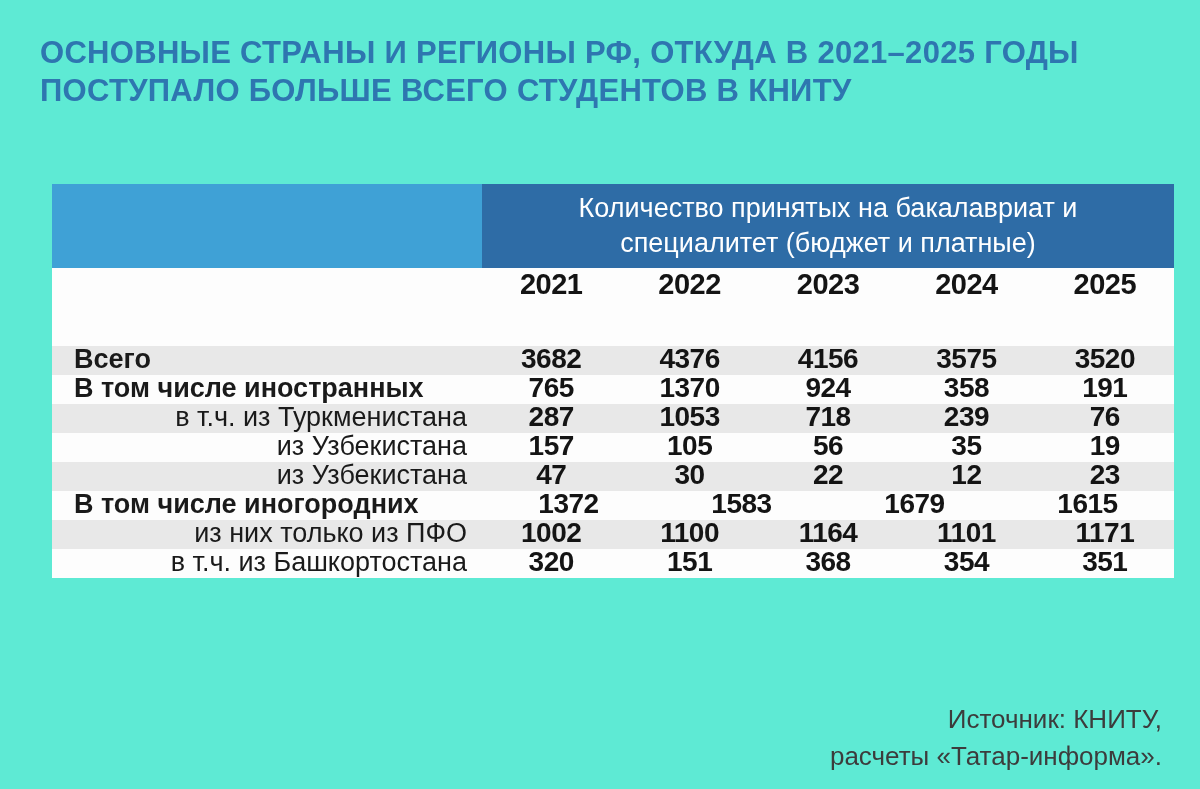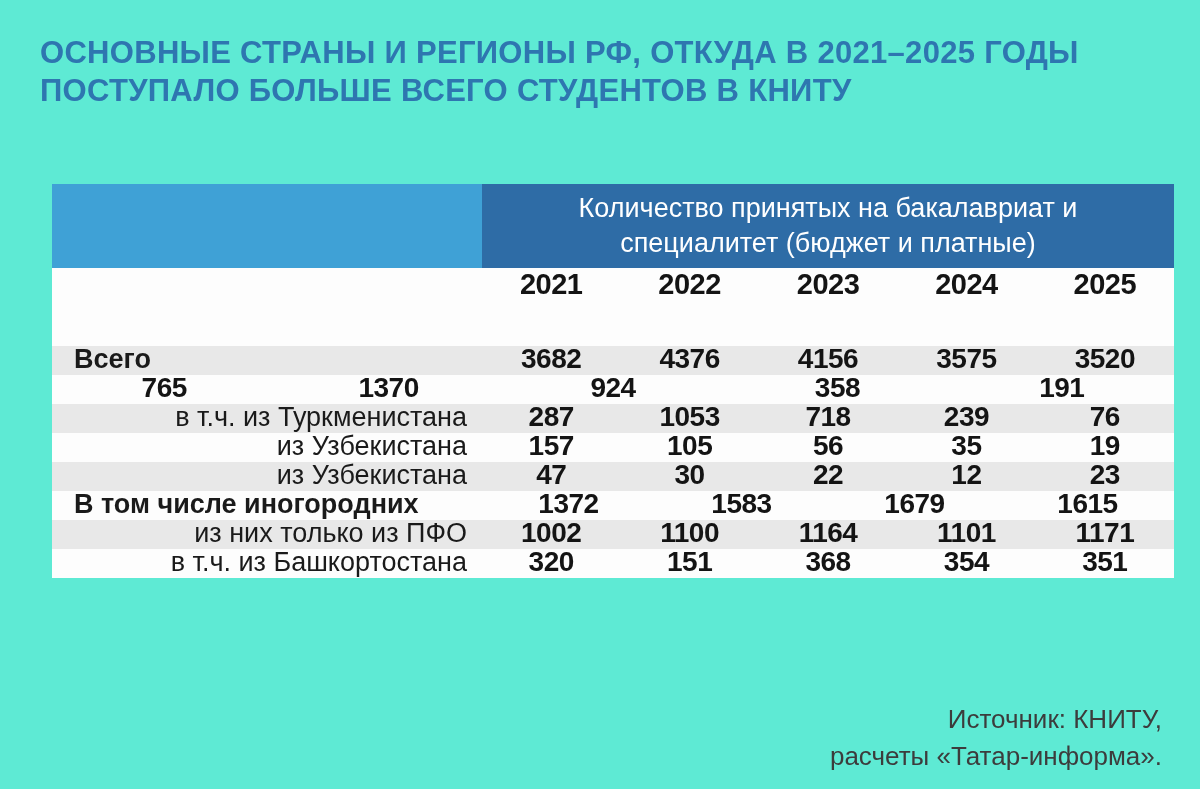--- a/index.html
+++ b/index.html
@@ -85,20 +85,21 @@
     <div id="rows-container">
         <div class="trow shaded">
           <div class="label-cell bold">Всего</div>
           <div class="num-cell">3682</div>
           <div class="num-cell">4376</div>
           <div class="num-cell">4156</div>
           <div class="num-cell">3575</div>
           <div class="num-cell">3520</div>
         </div>
         <div class="trow">
+          <div class="label-cell bold">В том числе иностранных</div>
           <div class="num-cell">765</div>
           <div class="num-cell">1370</div>
           <div class="num-cell">924</div>
           <div class="num-cell">358</div>
           <div class="num-cell">191</div>
         </div>
         <div class="trow shaded">
           <div class="label-cell sub">в т.ч. из Туркменистана</div>
           <div class="num-cell">287</div>
           <div class="num-cell">1053</div>

